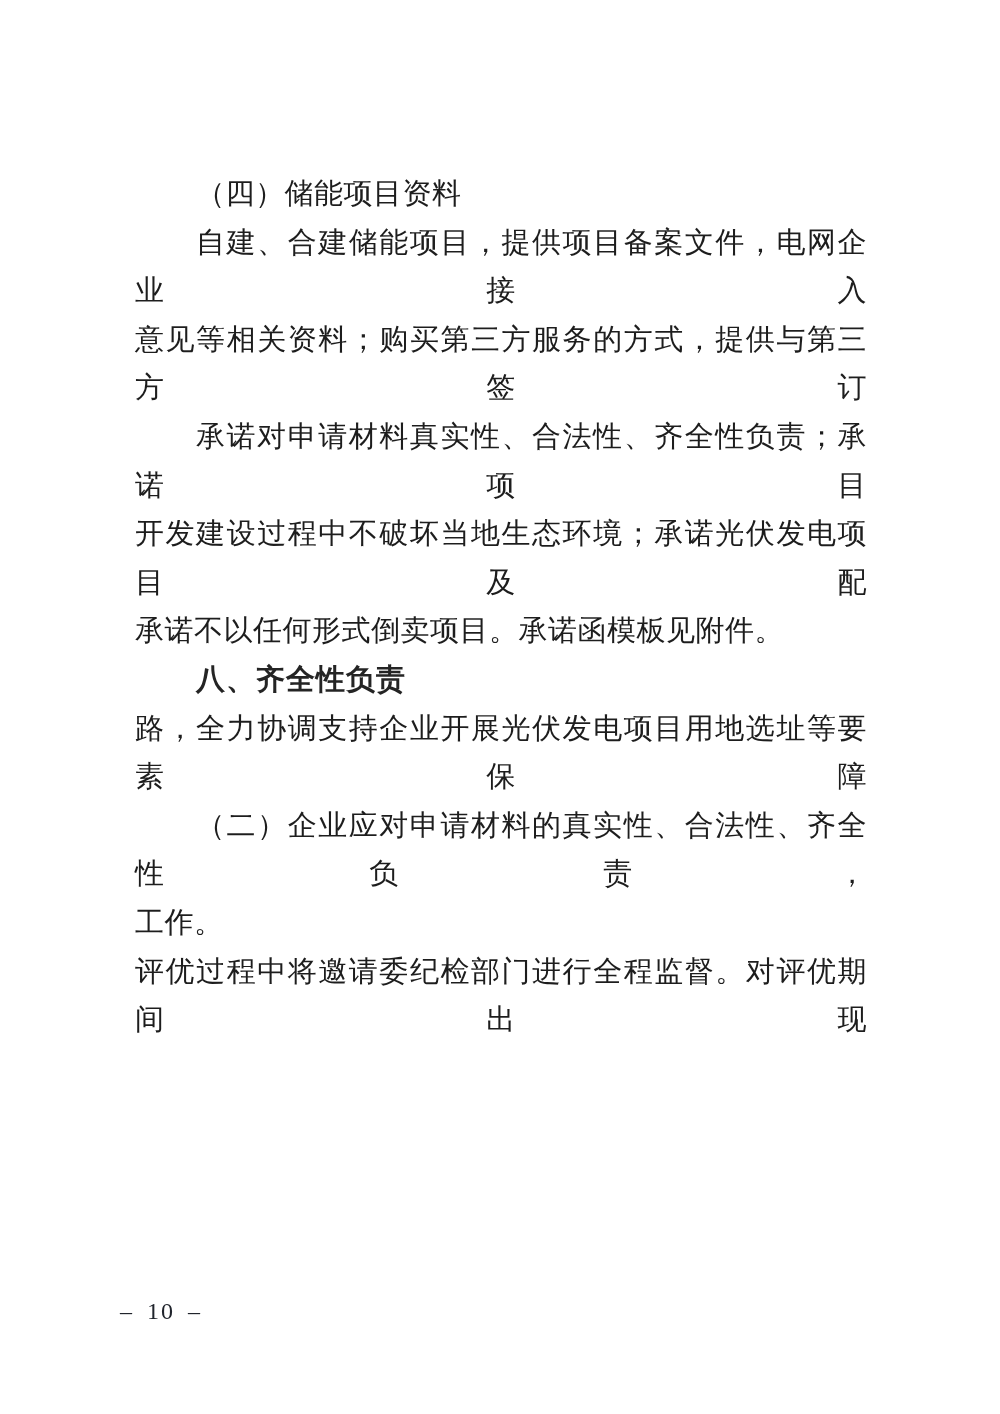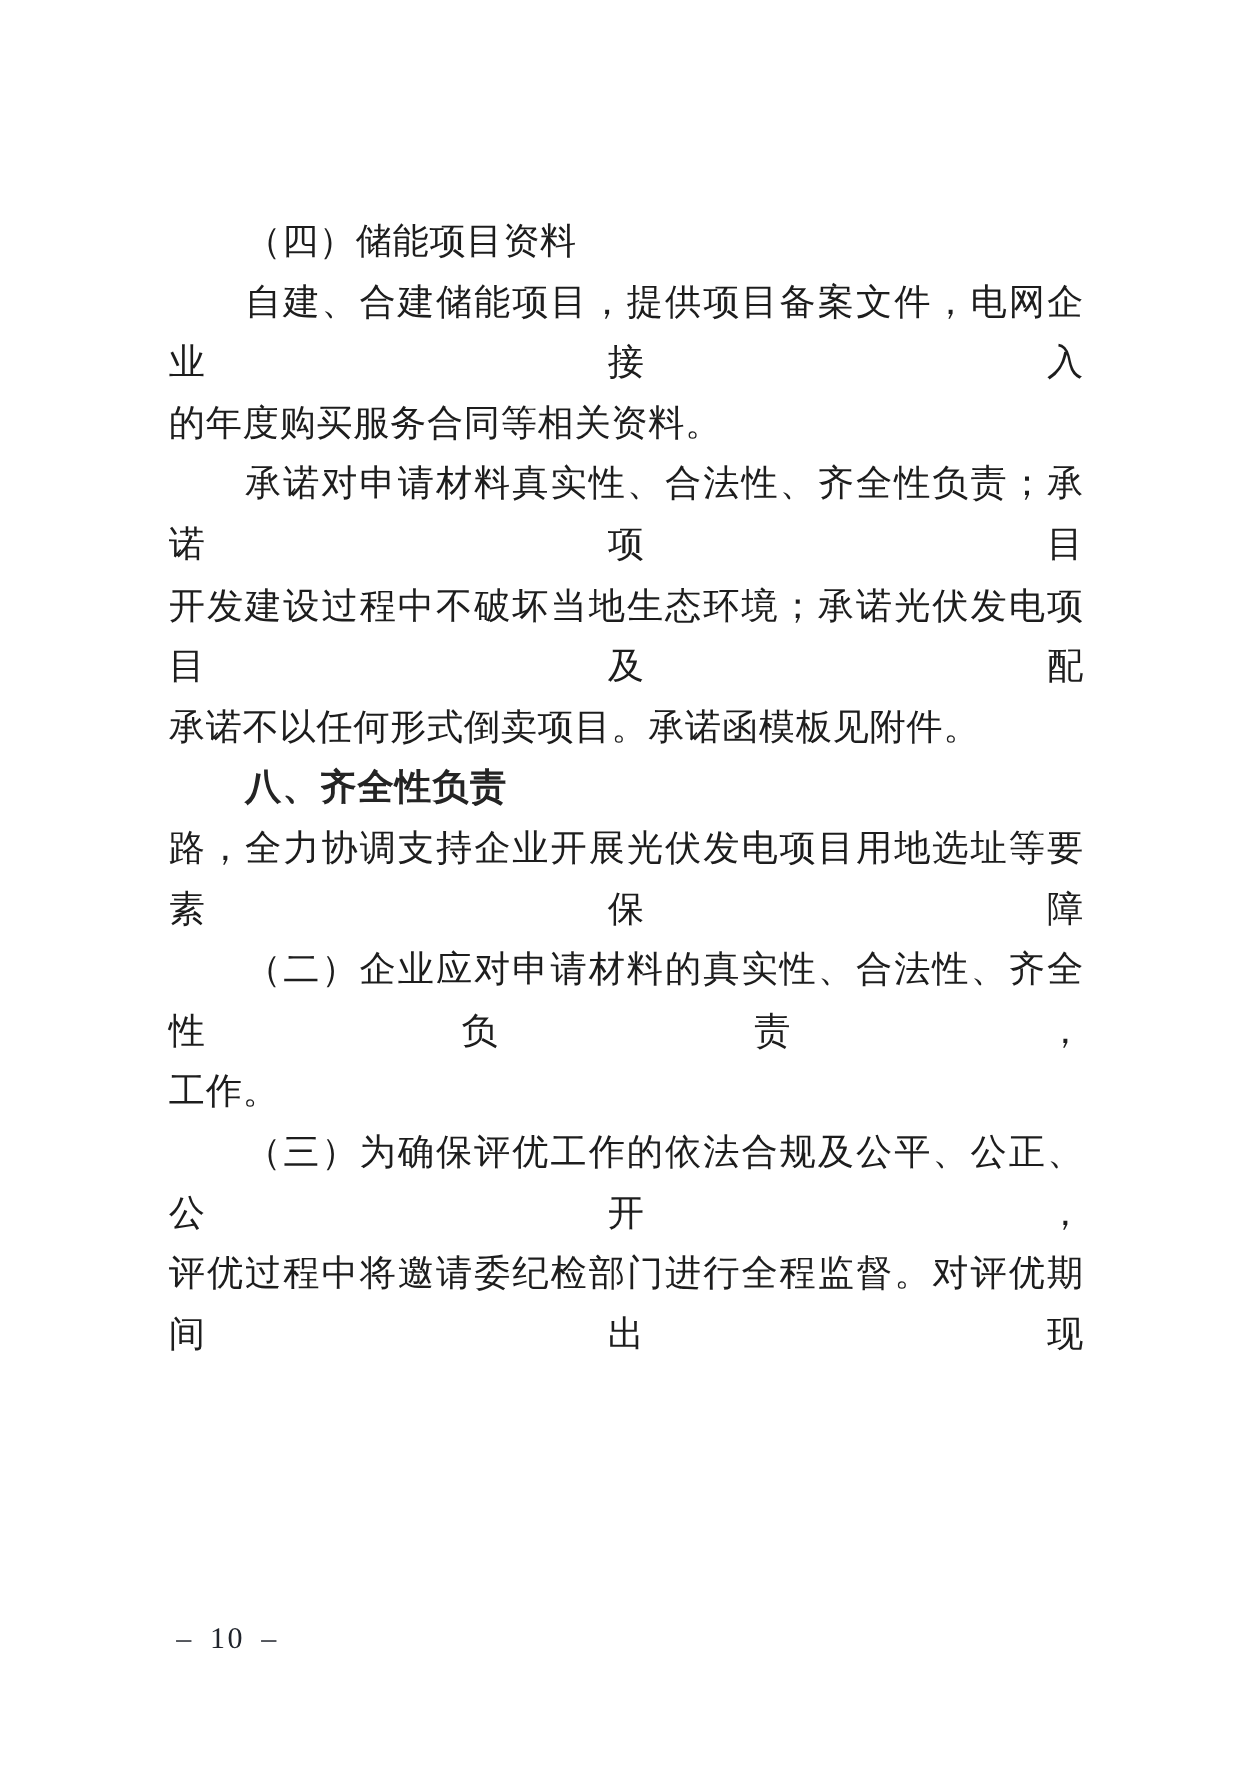--- a/index.html
+++ b/index.html
@@ -47,46 +47,45 @@
   }
   
   .ih {
     font-family: "Liberation Sans", "DejaVu Sans", sans-serif;
     font-weight: 700;
     color: #242424;
     letter-spacing: 1px;
   }
   .footer {
     position: absolute;
-    left: 141px;
+    left: 120px;
     top: 1296px;
     font-size: 24px;
     line-height: 30px;
     color: #20242c;
     letter-spacing: 2px;
     word-spacing: 5px;
     font-family: "Liberation Serif", "DejaVu Serif", serif;
   }
 </style>
 </head>
 <body>
 
 <div class="page">
 
   <div class="doc">
     <div class="line il">（四）储能项目资料</div>
     <div class="line ij">自建、合建储能项目，提供项目备案文件，电网企业接入</div>
-    <div class="line l">的年度购买服务合同等相关资料。</div>
+    <div class="line j">意见等相关资料；购买第三方服务的方式，提供与第三方签订</div>
     <div class="line ij">承诺对申请材料真实性、合法性、齐全性负责；承诺项目</div>
     <div class="line j">开发建设过程中不破坏当地生态环境；承诺光伏发电项目及配</div>
     <div class="line l">承诺不以任何形式倒卖项目。承诺函模板见附件。</div>
     <div class="line ih">八、齐全性负责</div>
     <div class="line j">路，全力协调支持企业开展光伏发电项目用地选址等要素保障</div>
     <div class="line ij">（二）企业应对申请材料的真实性、合法性、齐全性负责，</div>
     <div class="line l">工作。</div>
-    <div class="line ij">（三）为确保评优工作的依法合规及公平、公正、公开，</div>
     <div class="line j">评优过程中将邀请委纪检部门进行全程监督。对评优期间出现</div>
 
   </div>
 
   <div class="footer">– 10 –</div>
 
 </div>
 
 </body></html>

